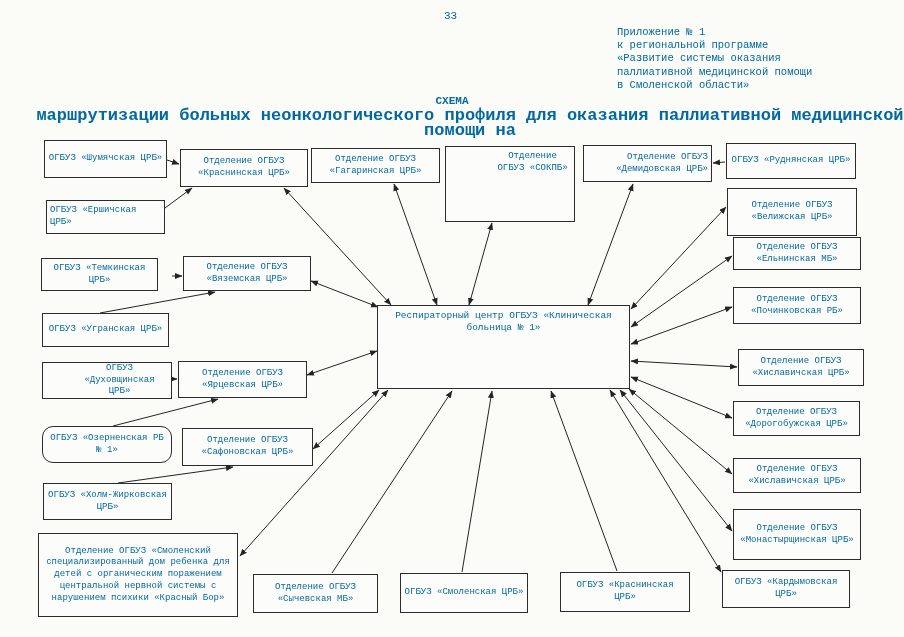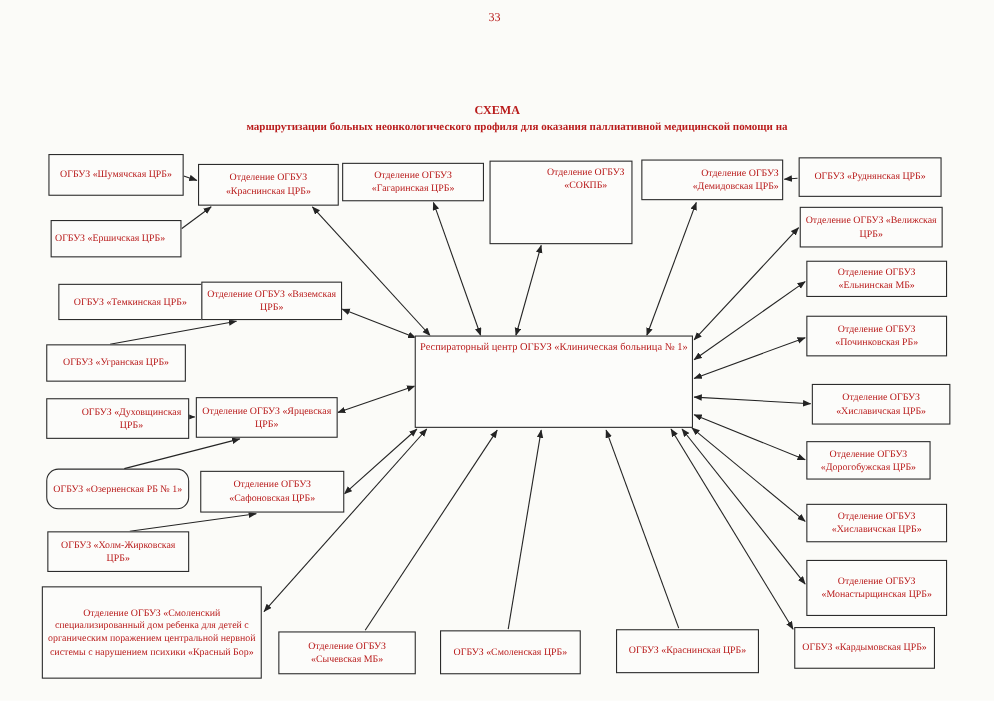--- a/index.html
+++ b/index.html
@@ -1,38 +1,38 @@
 <!DOCTYPE html>
 <html><head>
 <meta charset="utf-8">
 <style>
   html,body{margin:0;padding:0;}
   .page{
     position:relative;
     width:904px;height:637px;
     background:#fbfbf8;
-    color:#b91c1c;
-    font-family:Liberation Serif, serif;
+    color:#0369a1;
+    font-family:Liberation Mono, monospace;
     overflow:hidden;
   }
   .page-number{
     position:absolute;left:444px;top:10px;
     font-size:11px;
   }
   .appendix{
     position:absolute;left:617px;top:26px;
     font-size:10.5px;line-height:13.2px;
     text-align:left;white-space:nowrap;
   }
   .title{
     position:absolute;top:94px;left:0;right:0;
     text-align:center;font-weight:bold;
   }
   .title .t-head{font-size:11px;line-height:15px;}
-  .title .t-line{font-size:10px;line-height:14.5px;margin-left:36px;}
+  .title .t-line{font-size:17px;line-height:14.5px;margin-left:36px;}
   #edges{position:absolute;left:0;top:0;z-index:1;}
   #edges line{stroke:#242424;stroke-width:1;}
   .marker-head{fill:#242424;}
   .node{
     position:absolute;z-index:2;
     box-sizing:border-box;
     border:1px solid #2c2c2c;
     background:#fcfcfa;
     display:flex;align-items:center;justify-content:center;
     text-align:center;
@@ -43,20 +43,27 @@
   .node.v-top{align-items:flex-start;padding-top:4px;}
   .node.center-node{font-size:9.5px;}
 </style>
 </head>
 <body>
 
 <div class="page">
 
   <div class="page-number">33</div>
 
+  <div class="appendix">
+    <div>Приложение № 1</div>
+    <div>к региональной программе</div>
+    <div>«Развитие системы оказания</div>
+    <div>паллиативной медицинской помощи</div>
+    <div>в Смоленской области»</div>
+  </div>
 
   <div class="title">
     <div class="t-head">СХЕМА</div>
     <div class="t-line">маршрутизации больных неонкологического профиля для оказания паллиативной медицинской помощи на</div>
   </div>
 
   <svg id="edges" width="904" height="637" viewBox="0 0 904 637">
     <defs>
       <marker id="ah-end" markerWidth="9" markerHeight="8" refX="7" refY="3" orient="auto" markerUnits="userSpaceOnUse">
         <path class="marker-head" d="M0,0 L7.5,3 L0,6 Z"></path>
@@ -97,21 +104,21 @@
   <div id="nodes">
       <div class="node v-top center-node" style="left: 377px; top: 305px; width: 253px; height: 84px;">
         <span>Респираторный центр ОГБУЗ «Клиническая больница № 1»</span>
       </div>
       <div class="node" style="left: 44px; top: 140px; width: 123px; height: 38px;">
         <span>ОГБУЗ «Шумячская ЦРБ»</span>
       </div>
       <div class="node a-left" style="left: 46px; top: 200px; width: 119px; height: 34px;">
         <span>ОГБУЗ «Ершичская ЦРБ»</span>
       </div>
-      <div class="node" style="left: 53px; top: 258px; width: 131px; height: 33px;">
+      <div class="node" style="left: 41px; top: 258px; width: 117px; height: 33px;">
         <span>ОГБУЗ «Темкинская ЦРБ»</span>
       </div>
       <div class="node" style="left: 42px; top: 313px; width: 127px; height: 34px;">
         <span>ОГБУЗ «Угранская ЦРБ»</span>
       </div>
       <div class="node" style="left: 42px; top: 362px; width: 130px; height: 37px; padding-left: 28px;">
         <span>ОГБУЗ «Духовщинская ЦРБ»</span>
       </div>
       <div class="node" style="left: 42px; top: 426px; width: 130px; height: 37px; border-radius: 11px;">
         <span>ОГБУЗ «Озерненская РБ № 1»</span>
@@ -139,33 +146,33 @@
       </div>
       <div class="node v-top" style="left: 445px; top: 146px; width: 130px; height: 76px; padding-left: 48px;">
         <span>Отделение ОГБУЗ «СОКПБ»</span>
       </div>
       <div class="node" style="left: 583px; top: 145px; width: 129px; height: 37px; text-align: right;">
         <span>Отделение ОГБУЗ «Демидовская ЦРБ»</span>
       </div>
       <div class="node" style="left: 726px; top: 143px; width: 130px; height: 36px;">
         <span>ОГБУЗ «Руднянская ЦРБ»</span>
       </div>
-      <div class="node" style="left: 727px; top: 188px; width: 130px; height: 37px;">
+      <div class="node" style="left: 727px; top: 188px; width: 130px; height: 48px;">
         <span>Отделение ОГБУЗ «Велижская ЦРБ»</span>
       </div>
       <div class="node" style="left: 733px; top: 237px; width: 128px; height: 33px;">
         <span>Отделение ОГБУЗ «Ельнинская МБ»</span>
       </div>
       <div class="node" style="left: 733px; top: 287px; width: 128px; height: 37px;">
         <span>Отделение ОГБУЗ «Починковская РБ»</span>
       </div>
       <div class="node" style="left: 738px; top: 349px; width: 126px; height: 37px;">
         <span>Отделение ОГБУЗ «Хиславичская ЦРБ»</span>
       </div>
-      <div class="node" style="left: 733px; top: 401px; width: 113px; height: 35px;">
+      <div class="node" style="left: 733px; top: 401px; width: 127px; height: 35px;">
         <span>Отделение ОГБУЗ «Дорогобужская ЦРБ»</span>
       </div>
       <div class="node" style="left: 733px; top: 458px; width: 128px; height: 35px;">
         <span>Отделение ОГБУЗ «Хиславичская ЦРБ»</span>
       </div>
       <div class="node" style="left: 733px; top: 509px; width: 128px; height: 51px;">
         <span>Отделение ОГБУЗ «Монастырщинская ЦРБ»</span>
       </div>
       <div class="node" style="left: 722px; top: 570px; width: 128px; height: 38px;">
         <span>ОГБУЗ «Кардымовская ЦРБ»</span>

